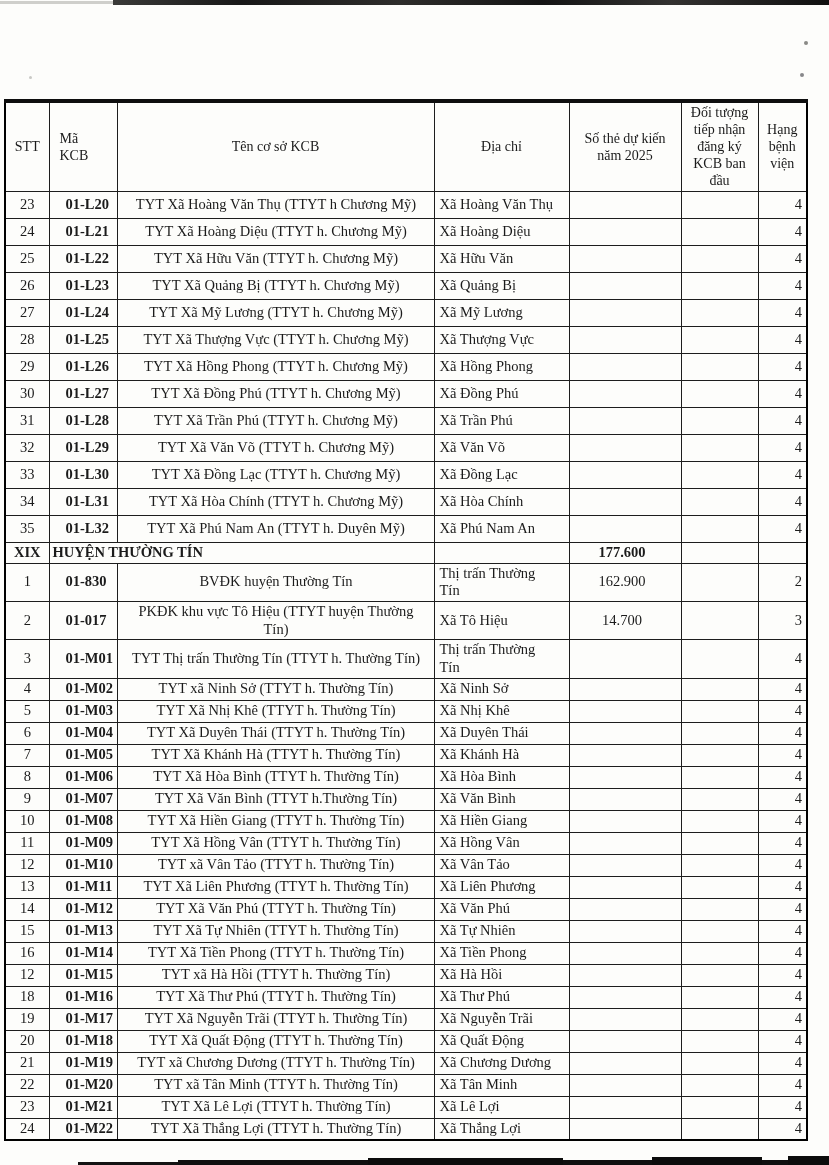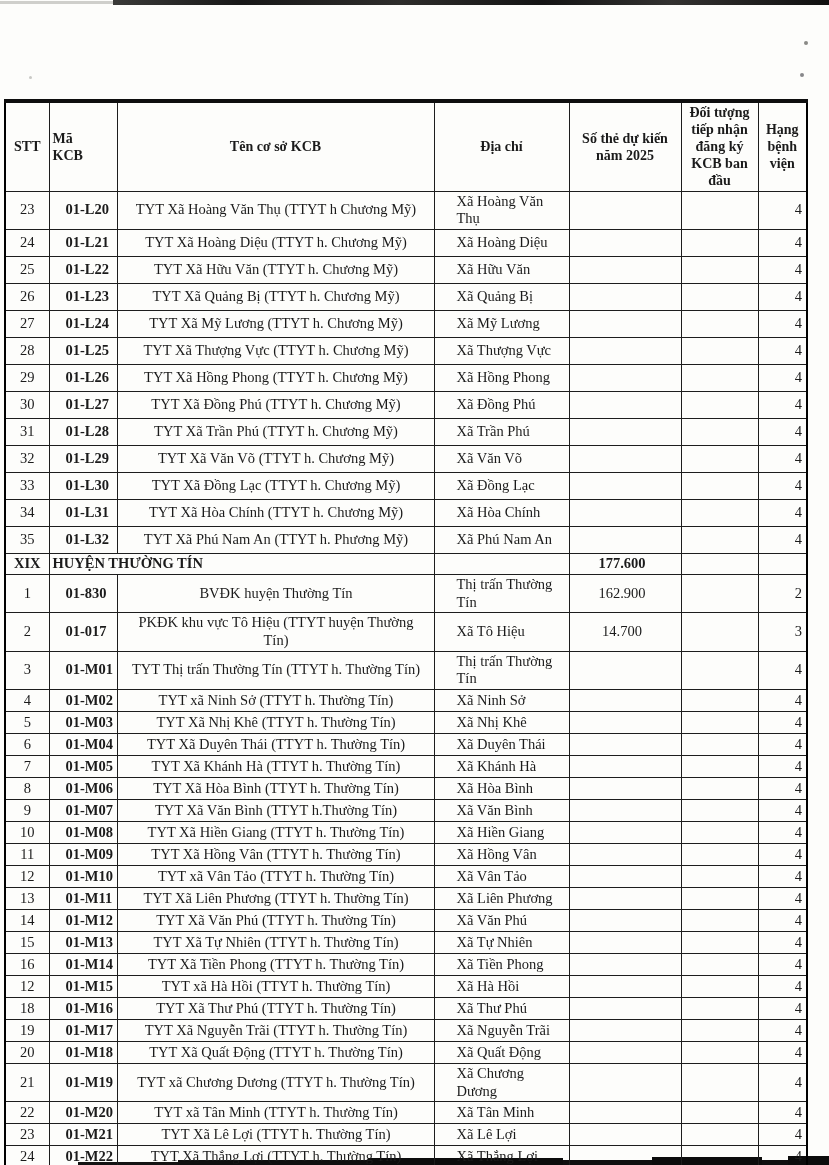--- a/index.html
+++ b/index.html
@@ -34,30 +34,30 @@
   }
   th,td{
     border:1px solid #1d1d1d;
     padding:1px 3px;
     vertical-align:middle;
     white-space:pre-line;
     overflow:hidden;
     font-size:14.5px;line-height:1.22;
   }
   thead tr{height:90px;}
-  th{font-weight:bold;text-align:center;font-size:14px;padding:1px 2px;}
-  th.h-ma{text-align:left;padding-left:3px;}
+  th{font-weight:normal;text-align:center;font-size:14px;padding:1px 2px;}
+  th.h-ma{text-align:left;padding-left:10px;}
   .row-p1{height:27px;}
   .row-p2{height:22px;}
   .row-section{height:21px;font-weight:bold;}
   .c-stt{text-align:center;}
   .c-ma{text-align:left;padding-left:16px;font-weight:bold;}
   .c-ten{text-align:center;padding-left:4px;}
   .c-sec-title{text-align:left;padding-left:3px;font-weight:bold;}
-  .c-diachi{text-align:left;padding-left:22px;}
+  .c-diachi{text-align:left;padding-left:5px;}
   .c-sothe{text-align:center;padding-right:9px;}
   .c-doituong{text-align:center;}
   .c-hang{text-align:right;padding-right:4px;}
 </style>
 </head>
 <body>
 
 <div id="page">
 
   <div class="scan-bar-top-light"></div>
@@ -205,21 +205,21 @@
           <td class="c-ma">01-L31</td>
           <td class="c-ten">TYT Xã Hòa Chính (TTYT h. Chương Mỹ)</td>
           <td class="c-diachi">Xã Hòa Chính</td>
           <td class="c-sothe"></td>
           <td class="c-doituong"></td>
           <td class="c-hang">4</td>
         </tr>
         <tr class="row-p1">
           <td class="c-stt">35</td>
           <td class="c-ma">01-L32</td>
-          <td class="c-ten">TYT Xã Phú Nam An (TTYT h. Phương Mỹ)</td>
+          <td class="c-ten">TYT Xã Phú Nam An (TTYT h. Duyên Mỹ)</td>
           <td class="c-diachi">Xã Phú Nam An</td>
           <td class="c-sothe"></td>
           <td class="c-doituong"></td>
           <td class="c-hang">4</td>
         </tr>
         <tr class="row-section">
           <td class="c-stt">XIX</td>
           <td class="c-sec-title" colspan="2">HUYỆN THƯỜNG TÍN</td>
           <td class="c-diachi"></td>
           <td class="c-sothe">177.600</td>

